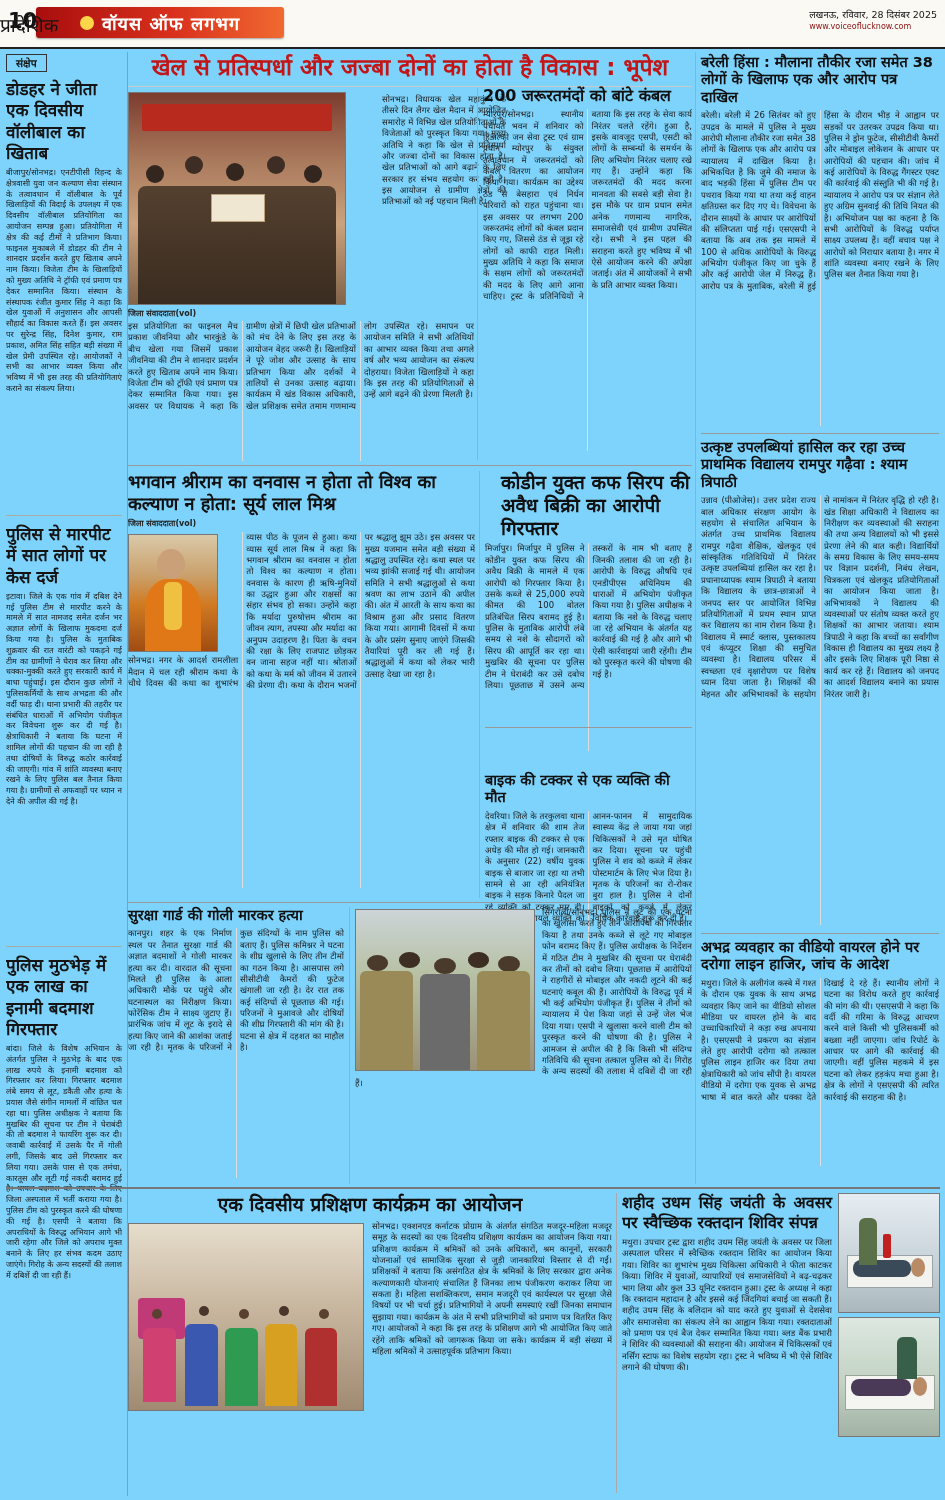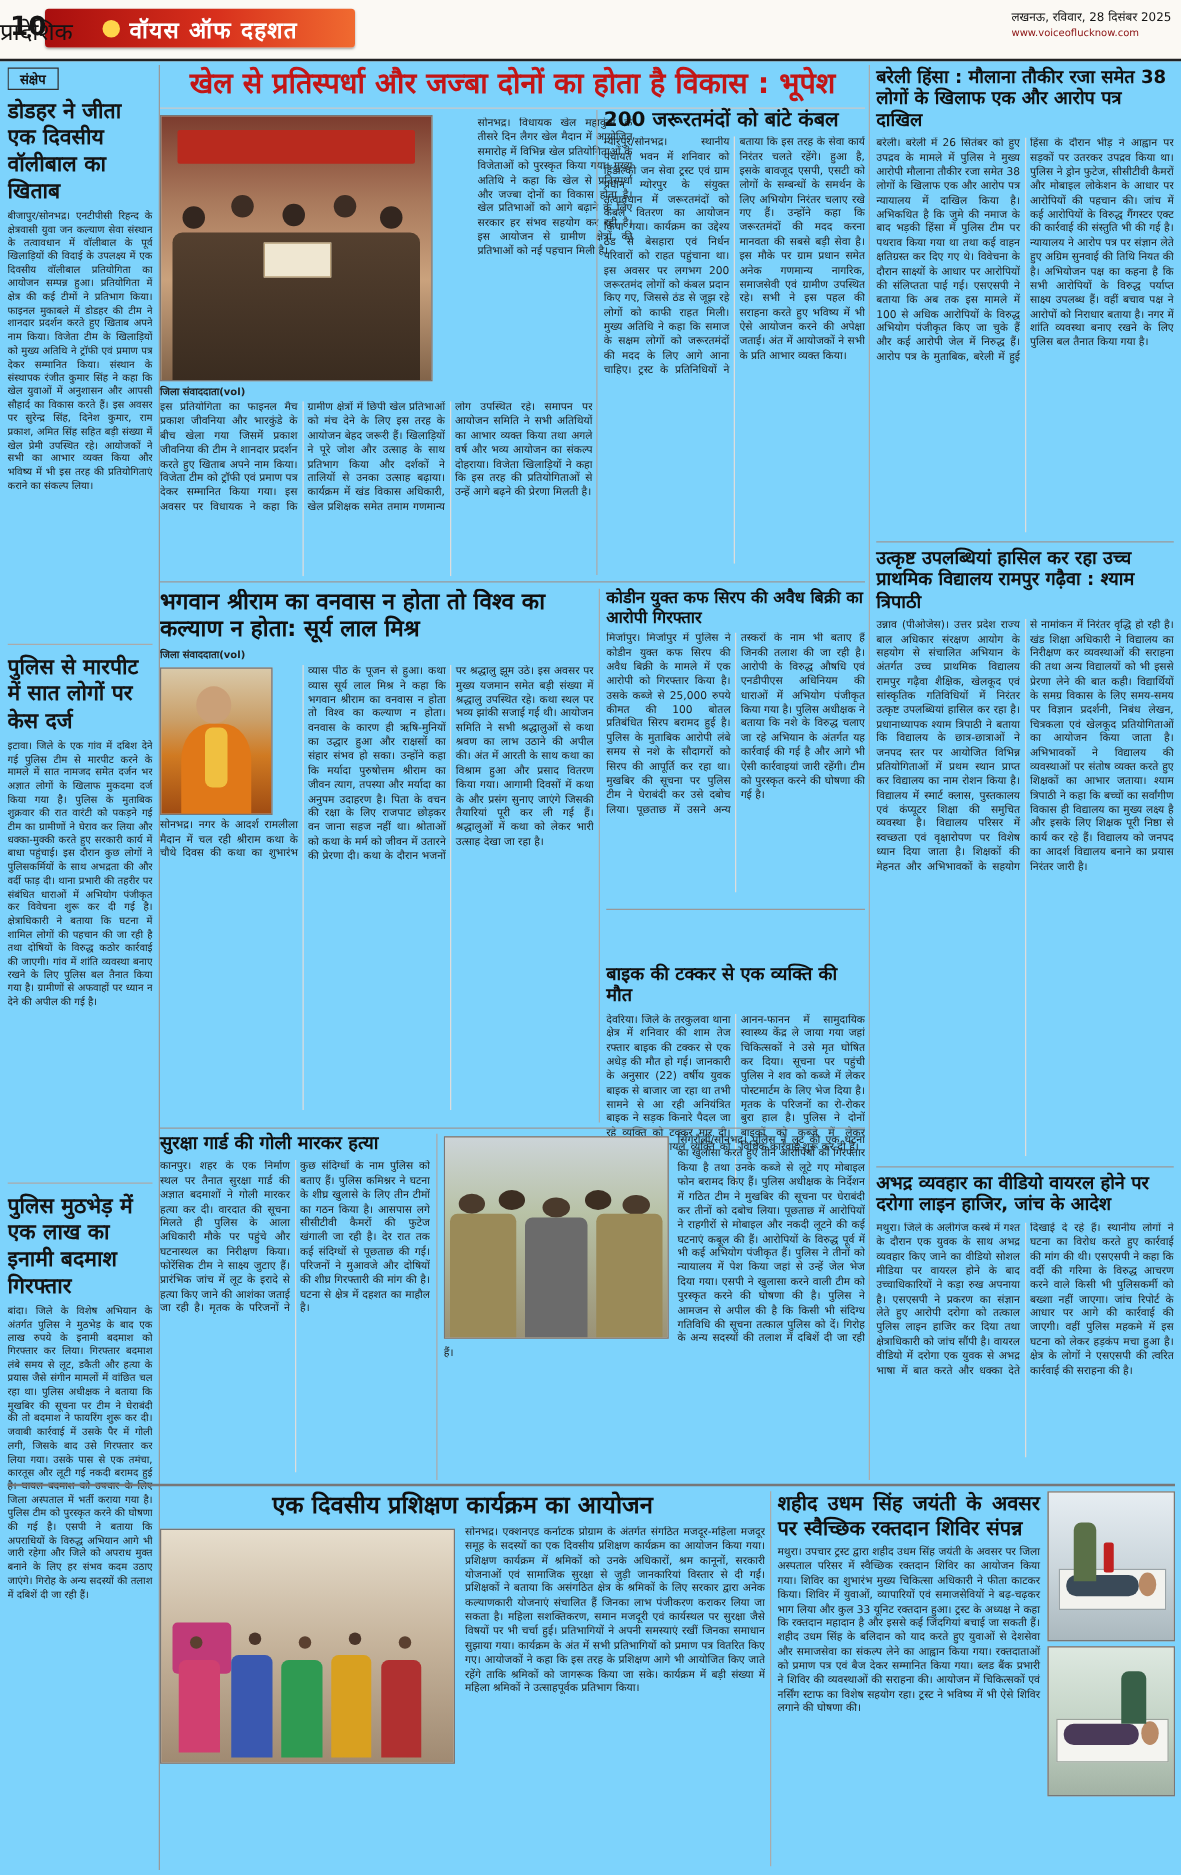--- a/index.html
+++ b/index.html
@@ -38,21 +38,21 @@
 </style>
 </head>
 <body>
 
 <div class="page">
 
   <div class="abs hdr">
     <div class="abs pgnum">10</div>
     <div class="abs banner">
       <span class="dot"></span>
-      <span>वॉयस ऑफ दहशत</span>
+      <span>वॉयस ऑफ लगभग</span>
     </div>
     <div class="abs section">प्रादेशिक</div>
     <div class="abs dateblk">
       <div>लखनऊ, रविवार, 28 दिसंबर 2025</div>
       <div class="site">www.voiceoflucknow.com</div>
     </div>
   </div>
 
   <div class="abs sidebar">
     <div class="brieflabel">संक्षेप</div>
@@ -115,21 +115,21 @@
           <i style="left:18%;top:38%;width:64%;height:62%;background:#e07818;border-radius:40% 40% 0 0;"></i>
           <i style="left:40%;top:40%;width:20%;height:42%;background:#f0c040;border-radius:6px;"></i>
         </span>
         <span>सोनभद्र। नगर के आदर्श रामलीला मैदान में चल रही श्रीराम कथा के चौथे दिवस की कथा का शुभारंभ व्यास पीठ के पूजन से हुआ। कथा व्यास सूर्य लाल मिश्र ने कहा कि भगवान श्रीराम का वनवास न होता तो विश्व का कल्याण न होता। वनवास के कारण ही ऋषि-मुनियों का उद्धार हुआ और राक्षसों का संहार संभव हो सका। उन्होंने कहा कि मर्यादा पुरुषोत्तम श्रीराम का जीवन त्याग, तपस्या और मर्यादा का अनुपम उदाहरण है। पिता के वचन की रक्षा के लिए राजपाट छोड़कर वन जाना सहज नहीं था। श्रोताओं को कथा के मर्म को जीवन में उतारने की प्रेरणा दी। कथा के दौरान भजनों पर श्रद्धालु झूम उठे। इस अवसर पर मुख्य यजमान समेत बड़ी संख्या में श्रद्धालु उपस्थित रहे। कथा स्थल पर भव्य झांकी सजाई गई थी। आयोजन समिति ने सभी श्रद्धालुओं से कथा श्रवण का लाभ उठाने की अपील की। अंत में आरती के साथ कथा का विश्राम हुआ और प्रसाद वितरण किया गया। आगामी दिवसों में कथा के और प्रसंग सुनाए जाएंगे जिसकी तैयारियां पूरी कर ली गई हैं। श्रद्धालुओं में कथा को लेकर भारी उत्साह देखा जा रहा है।</span>
       </div>
     </div>
   </div>
 
   <div class="abs vline" style="left:479px;top:471px;height:427px;"></div>
   <div class="abs" style="left:485px;top:471px;width:207px;height:253px;">
-    <div class="headline" style="font-size:13px;margin-bottom:4px;">कोडीन युक्त कफ सिरप की अवैध बिक्री का आरोपी गिरफ्तार</div>
+    <div class="headline" style="font-size:19px;margin-bottom:4px;margin-left:16px;">कोडीन युक्त कफ सिरप की अवैध बिक्री का आरोपी गिरफ्तार</div>
     <div style="height:208px;">
         <div class="body-text cols-2">मिर्जापुर। मिर्जापुर में पुलिस ने कोडीन युक्त कफ सिरप की अवैध बिक्री के मामले में एक आरोपी को गिरफ्तार किया है। उसके कब्जे से 25,000 रुपये कीमत की 100 बोतल प्रतिबंधित सिरप बरामद हुई है। पुलिस के मुताबिक आरोपी लंबे समय से नशे के सौदागरों को सिरप की आपूर्ति कर रहा था। मुखबिर की सूचना पर पुलिस टीम ने घेराबंदी कर उसे दबोच लिया। पूछताछ में उसने अन्य तस्करों के नाम भी बताए हैं जिनकी तलाश की जा रही है। आरोपी के विरुद्ध औषधि एवं एनडीपीएस अधिनियम की धाराओं में अभियोग पंजीकृत किया गया है। पुलिस अधीक्षक ने बताया कि नशे के विरुद्ध चलाए जा रहे अभियान के अंतर्गत यह कार्रवाई की गई है और आगे भी ऐसी कार्रवाइयां जारी रहेंगी। टीम को पुरस्कृत करने की घोषणा की गई है।</div>
       </div>
   </div>
   <div class="abs hline" style="left:485px;top:727px;width:207px;"></div>
 
   <div class="abs" style="left:485px;top:772px;width:207px;height:166px;">
     <div class="headline" style="font-size:14.5px;margin-bottom:4px;">बाइक की टक्कर से एक व्यक्ति की मौत</div>
     <div style="height:138px;">
         <div class="body-text cols-2">देवरिया। जिले के तरकुलवा थाना क्षेत्र में शनिवार की शाम तेज रफ्तार बाइक की टक्कर से एक अधेड़ की मौत हो गई। जानकारी के अनुसार (22) वर्षीय युवक बाइक से बाजार जा रहा था तभी सामने से आ रही अनियंत्रित बाइक ने सड़क किनारे पैदल जा रहे व्यक्ति को टक्कर मार दी। गंभीर रूप से घायल व्यक्ति को आनन-फानन में सामुदायिक स्वास्थ्य केंद्र ले जाया गया जहां चिकित्सकों ने उसे मृत घोषित कर दिया। सूचना पर पहुंची पुलिस ने शव को कब्जे में लेकर पोस्टमार्टम के लिए भेज दिया है। मृतक के परिजनों का रो-रोकर बुरा हाल है। पुलिस ने दोनों बाइकों को कब्जे में लेकर विधिक कार्रवाई शुरू कर दी है।</div>

